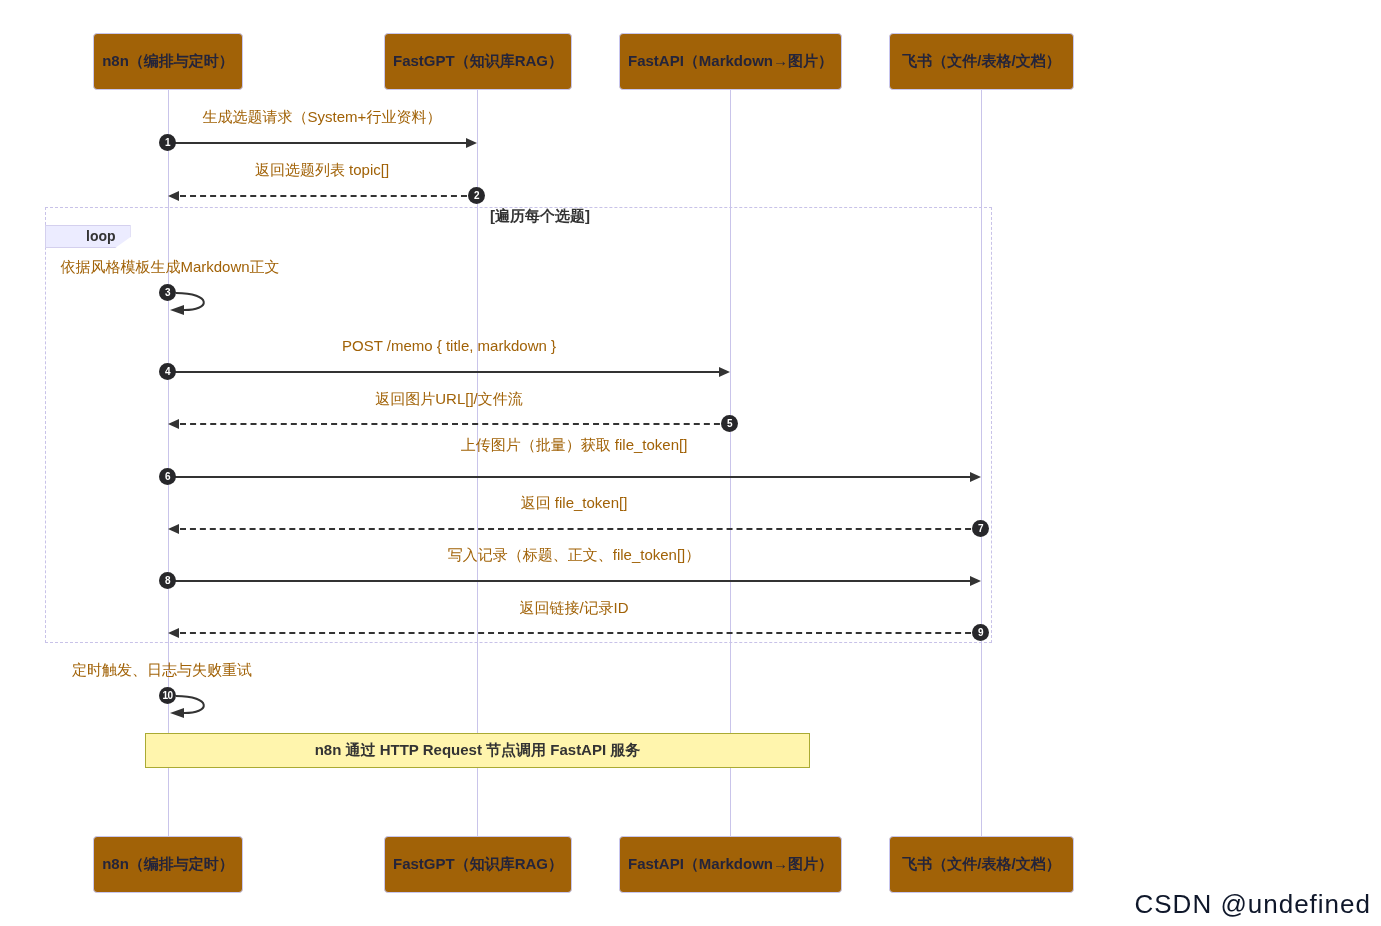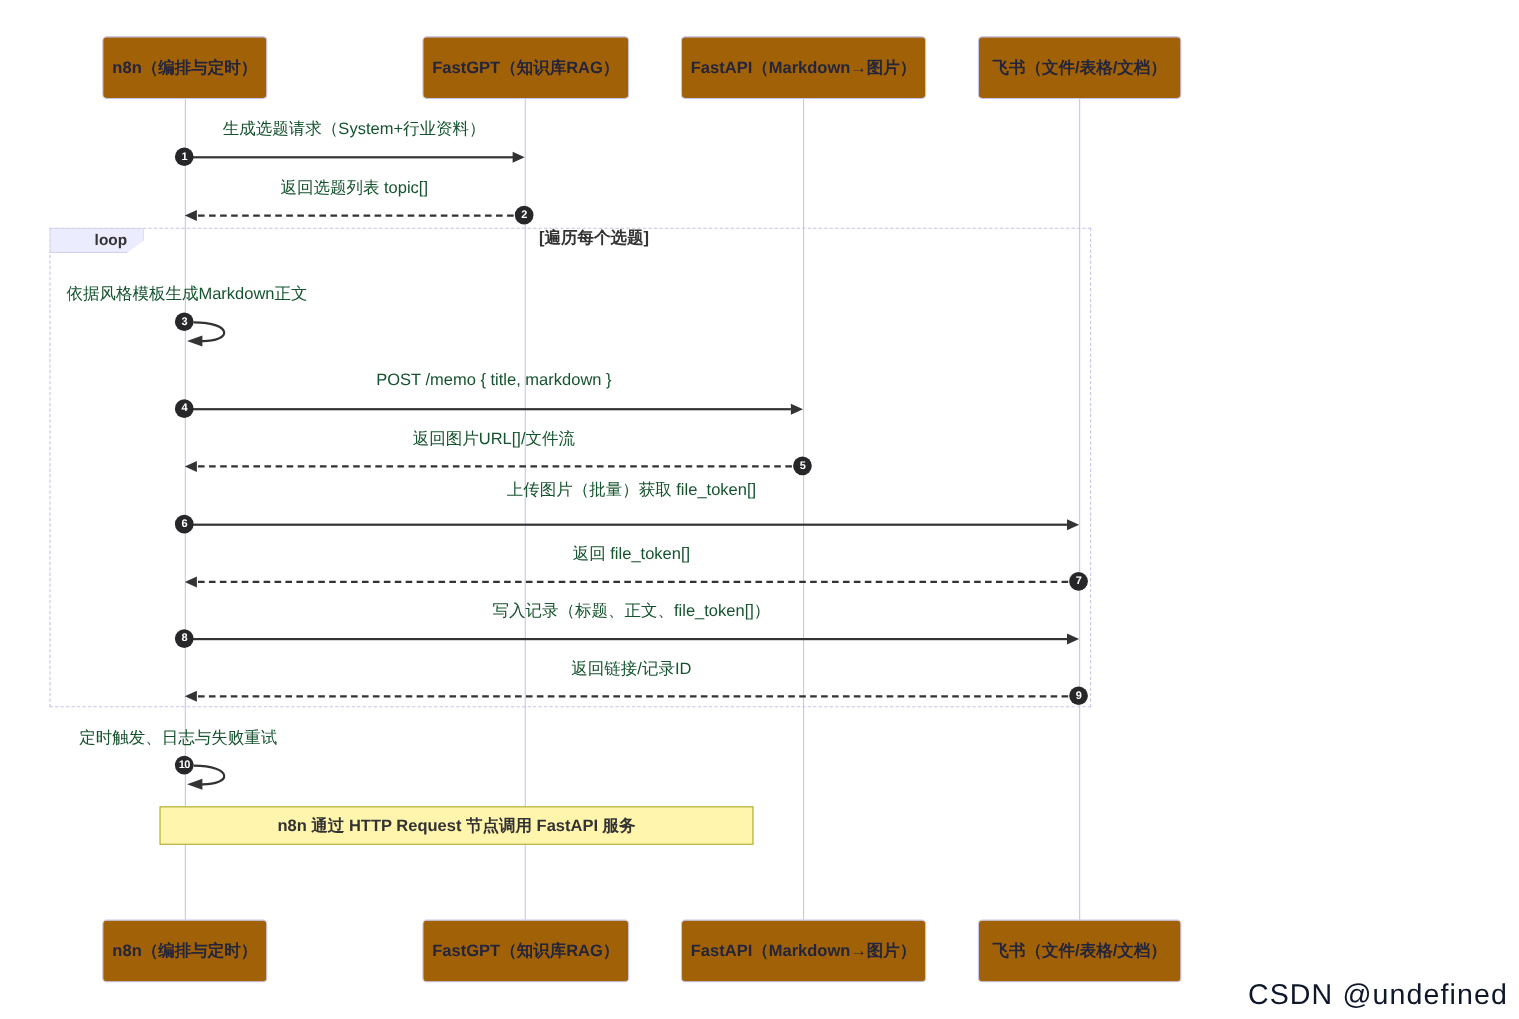--- a/index.html
+++ b/index.html
@@ -13,21 +13,21 @@
     display:flex;align-items:center;justify-content:center;
     font-size:15px;font-weight:600;color:#24243a;box-sizing:border-box;white-space:nowrap;
   }
   .loopbox{position:absolute;border:1px dashed #c8c2e8;box-sizing:border-box;}
   .looptag{
     position:absolute;background:#ECECFF;border:1px solid #d4d0ee;
     font-size:14px;font-weight:600;color:#333;padding:2px 14px 3px 9px;
     clip-path:polygon(0 0,100% 0,100% 52%,82% 100%,0 100%);
   }
   .loopcond{position:absolute;transform:translateX(-50%);white-space:nowrap;font-size:15px;font-weight:600;color:#333;}
-  .msg-label{position:absolute;transform:translateX(-50%);white-space:nowrap;font-size:15px;color:#14532d;}
+  .msg-label{position:absolute;transform:translateX(-50%);white-space:nowrap;font-size:15px;color:#a16207;}
   .line{position:absolute;height:0;}
   .line.solid{border-top:2px solid #333;}
   .line.dashed{border-top:2px dashed #333;}
   .head-r{position:absolute;width:0;height:0;border-left:11px solid #333;border-top:5px solid transparent;border-bottom:5px solid transparent;}
   .head-l{position:absolute;width:0;height:0;border-right:11px solid #333;border-top:5px solid transparent;border-bottom:5px solid transparent;}
   .seq{
     position:absolute;width:17px;height:17px;border-radius:50%;background:#27272a;color:#fff;
     font-size:10px;font-weight:bold;display:flex;align-items:center;justify-content:center;letter-spacing:-0.5px;
   }
   .selfloop{position:absolute;}
@@ -42,21 +42,21 @@
 <body>
 
 <div class="canvas">
 
   <div class="lifeline" style="left:168px;"></div>
   <div class="lifeline" style="left:477px;"></div>
   <div class="lifeline" style="left:730px;"></div>
   <div class="lifeline" style="left:981px;"></div>
 
   <div class="loopbox" style="left:45px;top:207px;width:947px;height:436px;"></div>
-  <div class="looptag" style="left:45px;top:207px;padding-left:40px;">loop</div>
+  <div class="looptag" style="left:45px;top:225px;padding-left:40px;">loop</div>
   <div class="loopcond" style="left:540px;top:207px;">[遍历每个选题]</div>
 
   <div class="actor" style="left:93px;top:33px;width:150px;">n8n（编排与定时）</div>
   <div class="actor" style="left:384px;top:33px;width:188px;">FastGPT（知识库RAG）</div>
   <div class="actor" style="left:619px;top:33px;width:223px;">FastAPI（Markdown→图片）</div>
   <div class="actor" style="left:889px;top:33px;width:185px;">飞书（文件/表格/文档）</div>
 
   <div class="actor" style="left:93px;top:836px;width:150px;">n8n（编排与定时）</div>
   <div class="actor" style="left:384px;top:836px;width:188px;">FastGPT（知识库RAG）</div>
   <div class="actor" style="left:619px;top:836px;width:223px;">FastAPI（Markdown→图片）</div>
@@ -109,17 +109,17 @@
   <div class="head-l" style="left:168px;top:628px;"></div>
   <div class="seq" style="left:972px;top:624px;">9</div>
 
   <div class="msg-label" style="left:162px;top:661px;">定时触发、日志与失败重试</div>
   <svg class="selfloop" style="left:162px;top:687px;" width="56" height="36" viewBox="0 0 56 36">
     <path d="M14,9 C50,9 50,27 20,26" fill="none" stroke="#333" stroke-width="2"></path>
     <polygon points="22,21 8,26 22,31" fill="#333"></polygon>
   </svg>
   <div class="seq" style="left:159px;top:687px;">10</div>
 
-  <div class="note" style="left:145px;top:733px;width:540px;height:35px;">n8n 通过 HTTP Request 节点调用 FastAPI 服务</div>
+  <div class="note" style="left:145px;top:733px;width:665px;height:35px;">n8n 通过 HTTP Request 节点调用 FastAPI 服务</div>
 
   <div class="watermark">CSDN @undefined</div>
 
 </div>
 
 </body></html>

